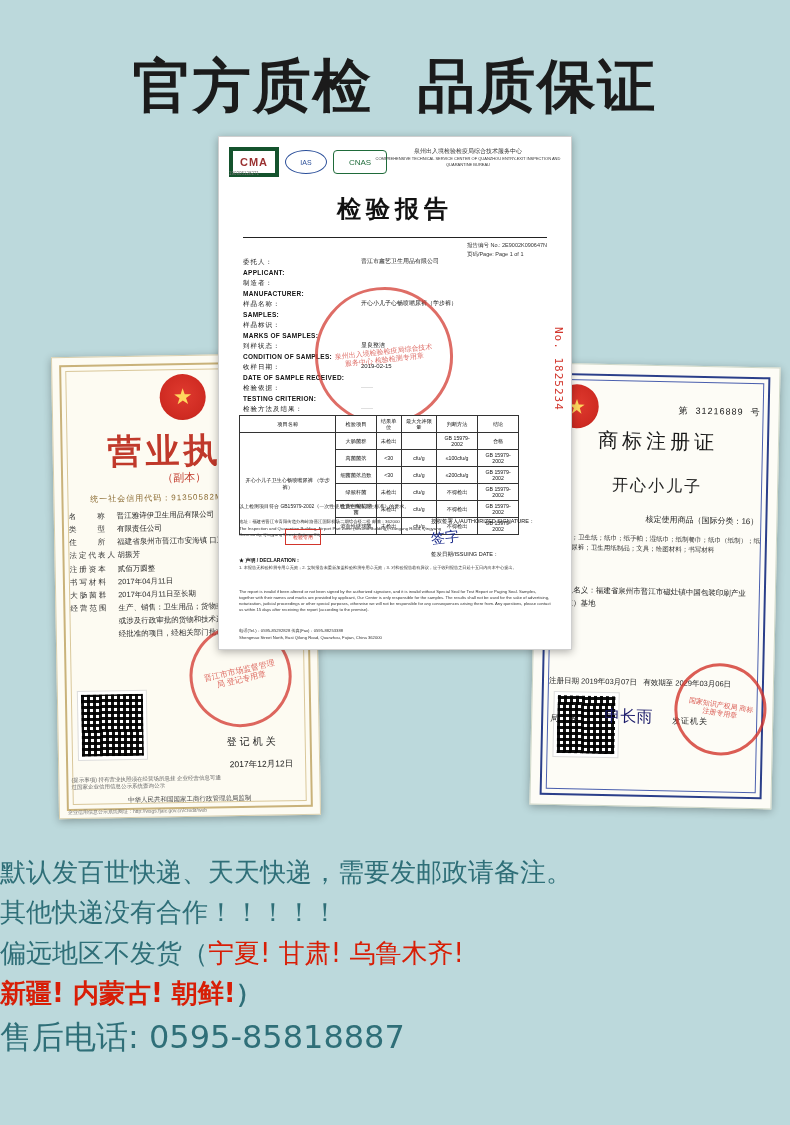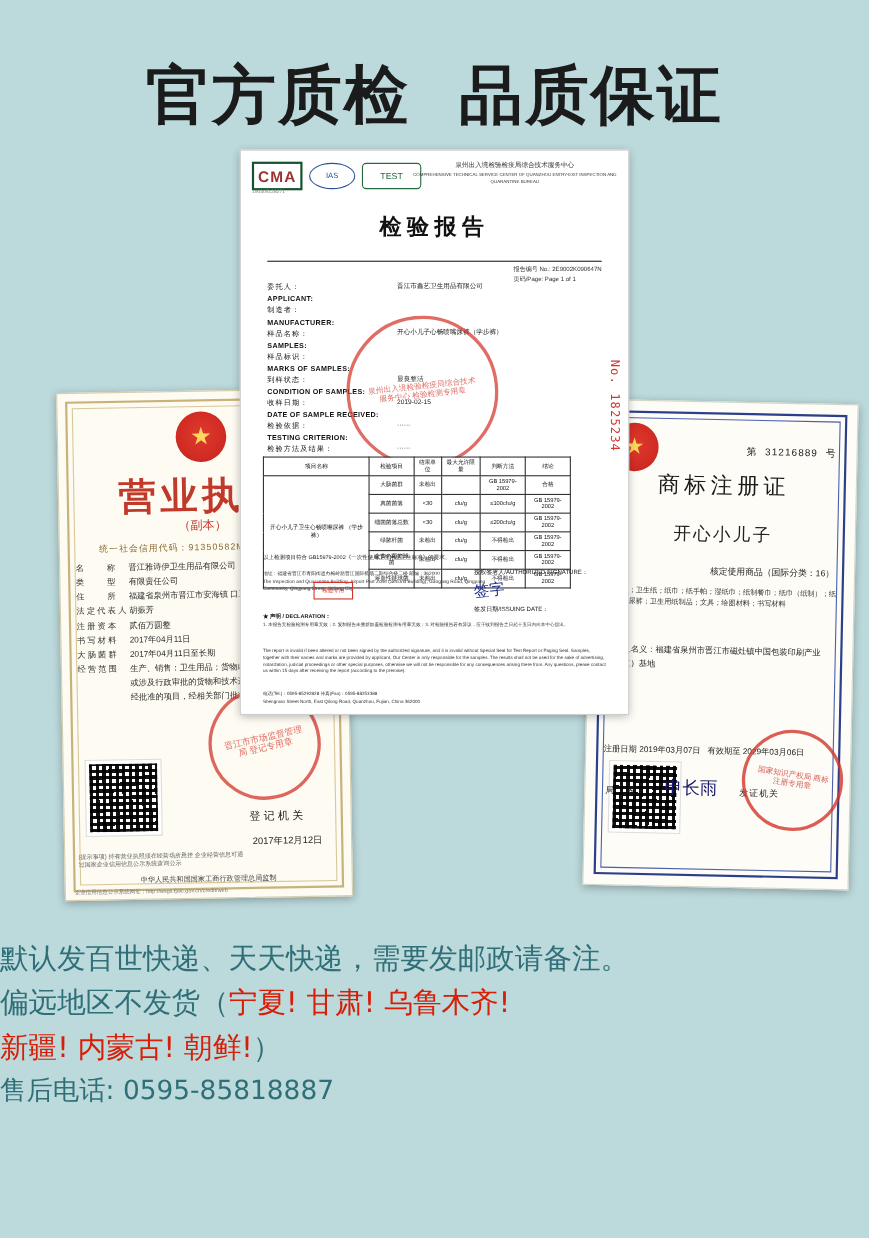--- a/index.html
+++ b/index.html
@@ -144,30 +144,30 @@
   }
   .tm-seal span{ display:block; padding:0 8px; line-height:1.15;}
 
   
   .rpt {
     left:218px; top:136px; width:352px; height:512px;
     background:#ffffff;
     border:1px solid #cfcfcf;
   }
   .rpt-logos{ position:absolute; left:10px; top:10px; display:flex; gap:6px; align-items:center;}
-  .logo-box{ width:42px; height:22px; border:2px solid #14532d; color:#9a3030; font-size:14px;
+  .logo-box{ width:42px; height:22px; border:4px solid #14532d; color:#9a3030; font-size:11px;
     display:flex; align-items:center; justify-content:center; font-weight:bold; letter-spacing:1px;}
   .logo-oval{ width:40px; height:22px; border:1px solid #2b4f9a; border-radius:50%; color:#2b4f9a;
     font-size:7px; display:flex; align-items:center; justify-content:center;}
   .logo-cnas{ width:52px; height:22px; border:1px solid #1f6b3a; border-radius:4px; color:#1f6b3a;
     font-size:8px; display:flex; align-items:center; justify-content:center;}
   .rpt-logo-sub{ position:absolute; left:10px; top:34px; font-size:4.5px; color:#777;}
   .rpt-org{ position:absolute; right:8px; top:10px; width:190px; text-align:center; font-size:6px; color:#333; line-height:1.5;}
   .rpt-title{ position:absolute; top:56px; left:0; width:100%; text-align:center;
-    font-size:20px; letter-spacing:5px; color:#111; font-family:"DejaVu Sans", sans-serif; font-weight:bold;}
+    font-size:24px; letter-spacing:5px; color:#111; font-family:"DejaVu Sans", sans-serif; font-weight:bold;}
   .rpt-title-en{ position:absolute; top:82px; left:0; width:100%; text-align:center;
     font-size:11px; letter-spacing:3px; color:#111;}
   .rpt-hr{ position:absolute; top:100px; left:24px; right:24px; border-top:1px solid #222;}
   .rpt-meta{ position:absolute; right:24px; top:104px; font-size:5.5px; color:#333; text-align:left; line-height:1.6;}
   .rpt-fields{ position:absolute; left:24px; top:120px; right:24px; font-size:6.5px; color:#111; line-height:1.62;}
   .rpt-fields .cn{ letter-spacing:1px;}
   .rpt-fields .en{ font-weight:bold; letter-spacing:.3px;}
   .rpt-fields .val{ position:absolute; left:118px; font-size:6px; color:#222;}
   .rpt-seal{
     position:absolute; left:96px; top:150px; width:132px; height:132px; border-radius:50%;
@@ -195,23 +195,23 @@
   
   .notice{
     position:absolute; left:0; top:852px; width:790px; text-align:left;
     font-family:"DejaVu Sans", sans-serif;
     color:#2f6f78;
     line-height:1.55;
   }
   .n1{ font-size:26px; }
   .n2{ font-size:26px; }
   .n3{ font-size:26px; }
-  .n4{ font-size:26px; }
+  .n4{ font-size:26px;font-weight:bold; }
   .n-red{ color:#d81e06; }
-  .n5{ font-size:24px; }
+  .n5{ font-size:32px; }
   .n6{ font-size:25px; }
 </style>
 </head>
 <body>
 
 <div class="page">
 
   <div class="headline">官方质检  品质保证</div>
 
   <div class="cert biz">
@@ -299,21 +299,21 @@
     <div class="tm-seal">
       <span>国家知识产权局 商标注册专用章</span>
     </div>
   </div>
 
   <div class="cert rpt">
 
     <div class="rpt-logos">
       <div class="logo-box">CMA</div>
       <div class="logo-oval">IAS</div>
-      <div class="logo-cnas">TEST</div>
+      <div class="logo-cnas">CNAS</div>
     </div>
     <div class="rpt-logo-sub">190305128271</div>
 
     <div class="rpt-org">
       <div>泉州出入境检验检疫局综合技术服务中心</div>
       <div style="font-size:4px;">COMPREHENSIVE TECHNICAL SERVICE CENTER OF QUANZHOU ENTRY-EXIT INSPECTION AND QUARANTINE BUREAU</div>
     </div>
 
     <div class="rpt-title">检验报告</div>
     <div class="rpt-hr"></div>
@@ -450,20 +450,21 @@
     <div class="rpt-decl-en">The report is invalid if been altered or not been signed by the authorized signature, and it is invalid without Special Seal for Test Report or Paging Seal. Samples, together with their names and marks are provided by applicant, Our Center is only responsible for the samples. The results shall not be used for the sake of advertising, notarization, judicial proceedings or other special purposes, otherwise we will not be responsible for any consequences arising there from. Any questions, please contact us within 15 days after receiving the report (according to the premise).</div>
 
     <div class="rpt-foot">
       <div>电话(Tel.)：0595-85292828 传真(Fax)：0595-88253388</div>
       <div>Shengmao Street North, East Qilong Road, Quanzhou, Fujian, China 362000</div>
     </div>
   </div>
 
   <div class="notice">
     <div class="n1">默认发百世快递、天天快递，需要发邮政请备注。</div>
+    <div class="n2">其他快递没有合作！！！！！</div>
     <div class="n3">
       <span>偏远地区不发货（</span><span class="n-red">宁夏!  甘肃!  乌鲁木齐!</span>
     </div>
     <div class="n4">
       <span class="n-red">新疆!  内蒙古!  朝鲜!</span><span>）</span>
     </div>
     <div class="n5">售后电话: 0595-85818887</div>
   </div>
 
 </div>

